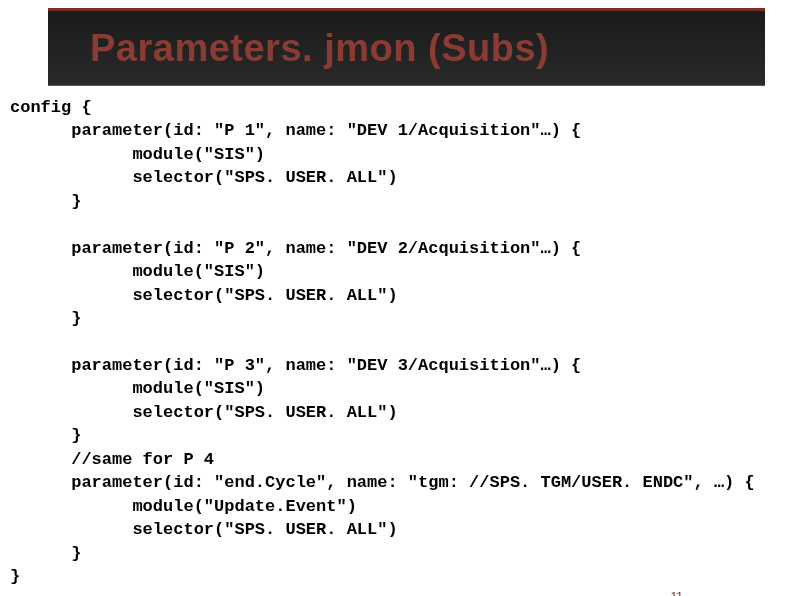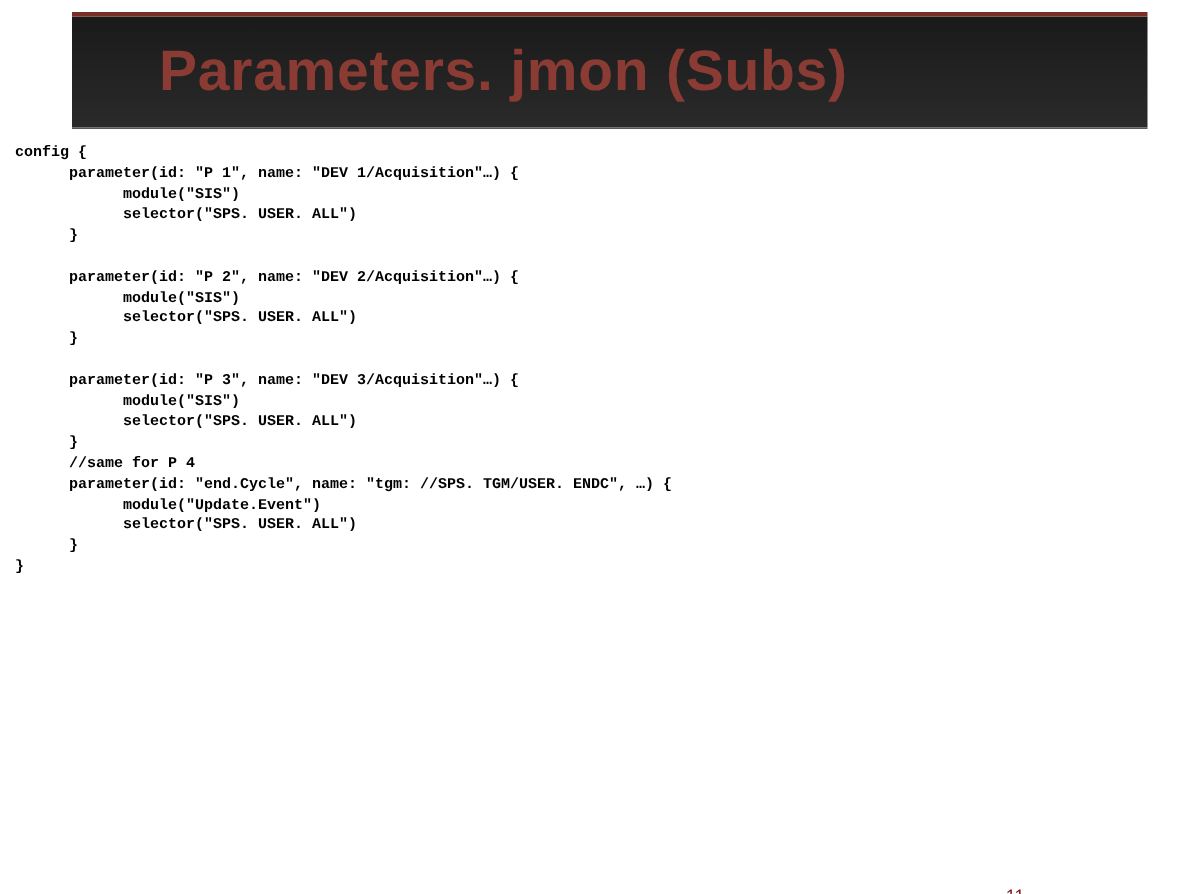--- a/index.html
+++ b/index.html
@@ -15,35 +15,35 @@
     position: absolute;
     top: 8px;
     left: 48px;
     right: 28px;
     height: 78px;
     background: linear-gradient(to bottom, #1a1a1a 0%, #2a2a2a 100%);
     border-top: 3px solid #7a2e28;
     border-bottom: 1px solid #555;
     display: flex;
     align-items: center;
-    padding-left: 58px;
+    padding-left: 42px;
   }
   .title-text {
     font-size: 38px;
     font-weight: bold;
     color: #8a3b33;
     letter-spacing: 0.5px;
   }
   .code-area {
     position: absolute;
     top: 96px;
     left: 10px;
     right: 20px;
     font-family: "Courier New", monospace;
-    font-size: 10px;
+    font-size: 17px;
     font-weight: bold;
     color: #000;
     line-height: 1.38;
     white-space: pre;
   }
   .footer {
     position: absolute;
     bottom: 6px;
     left: 0;
     width: 100%;

